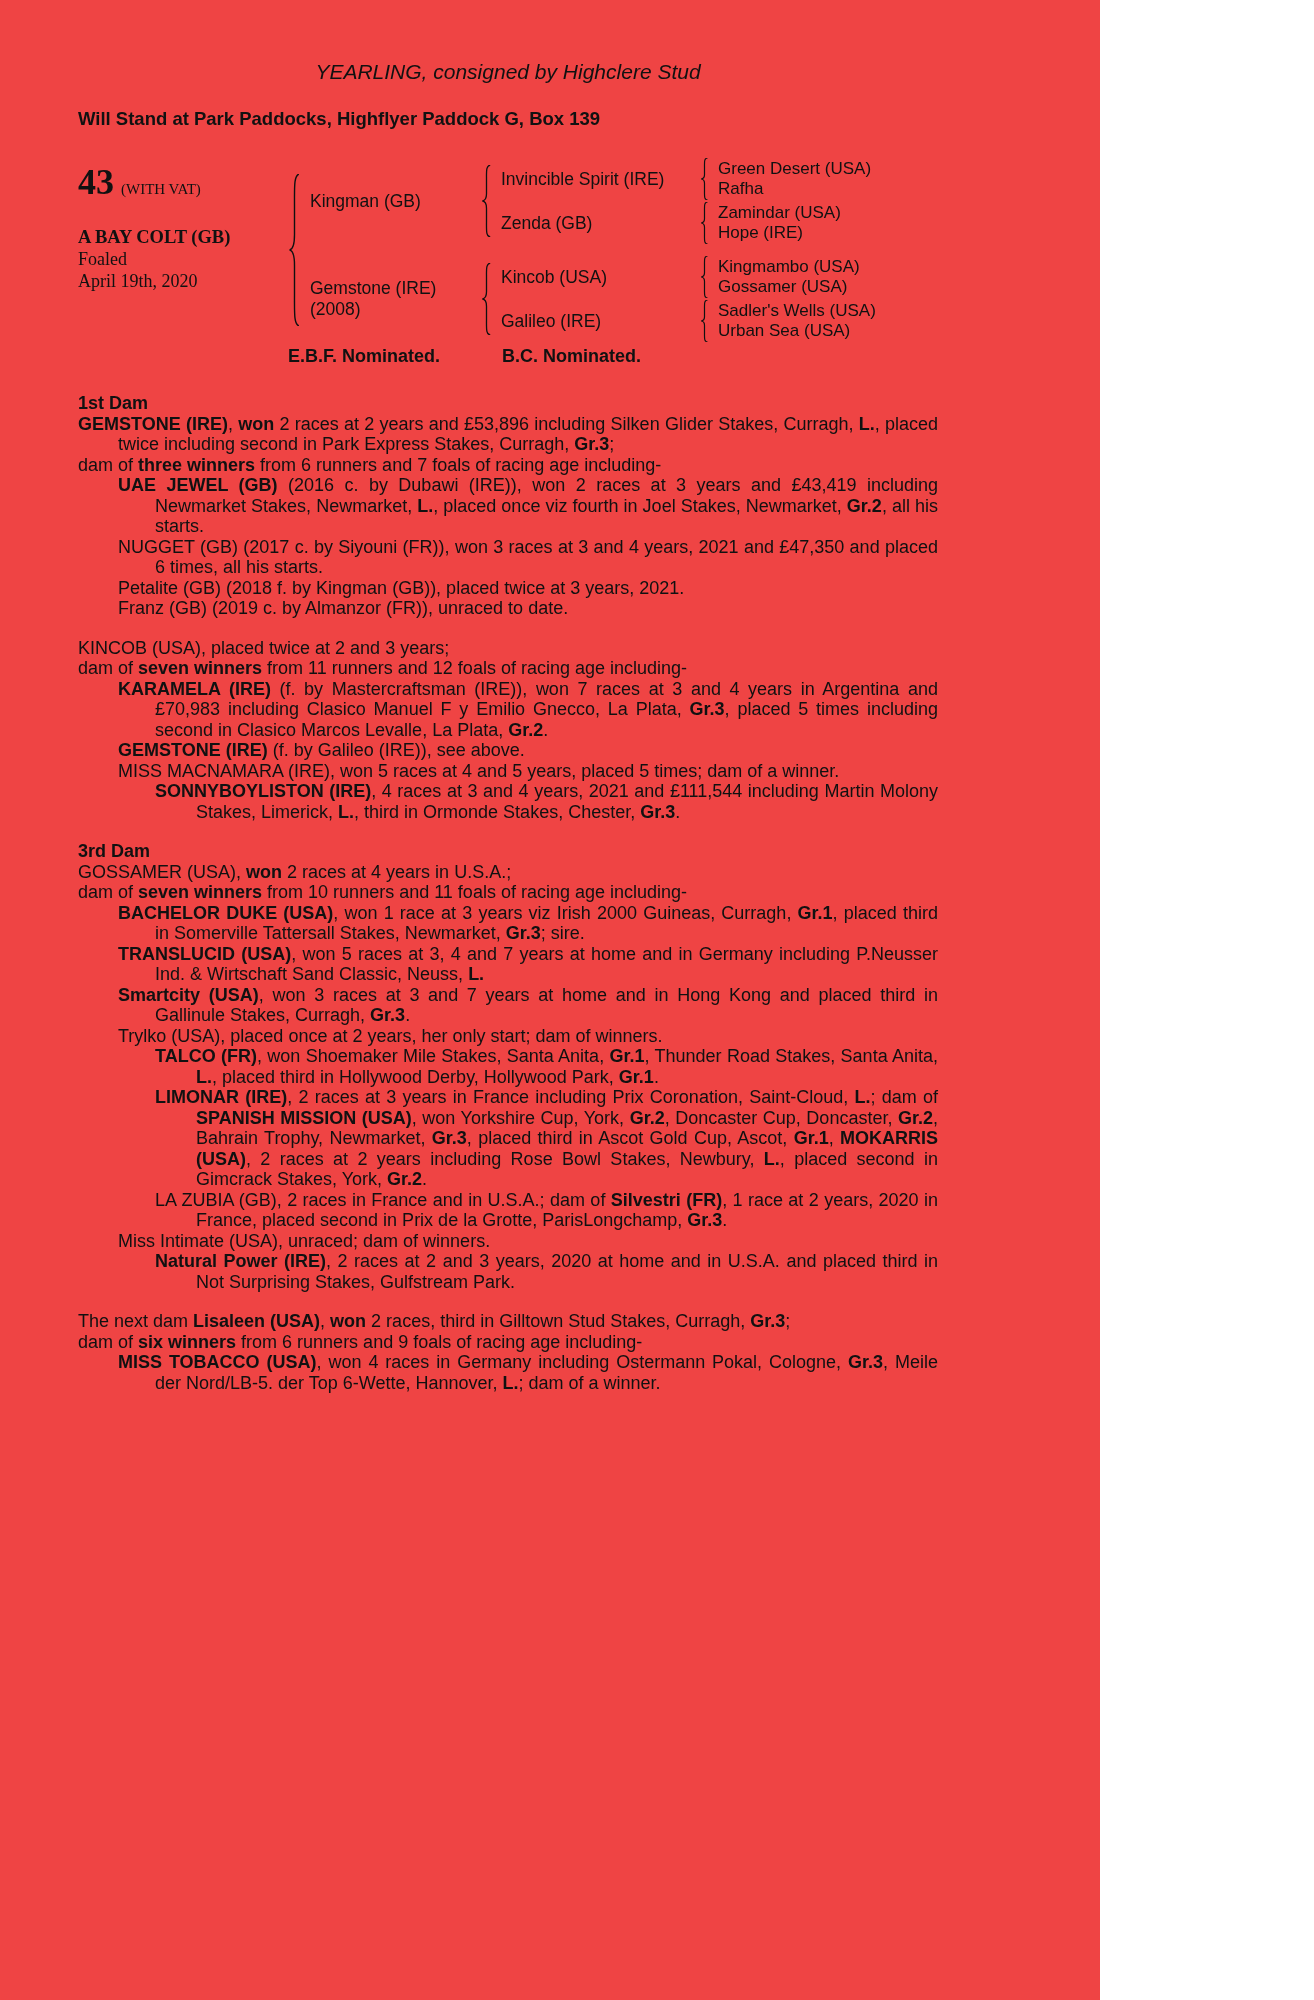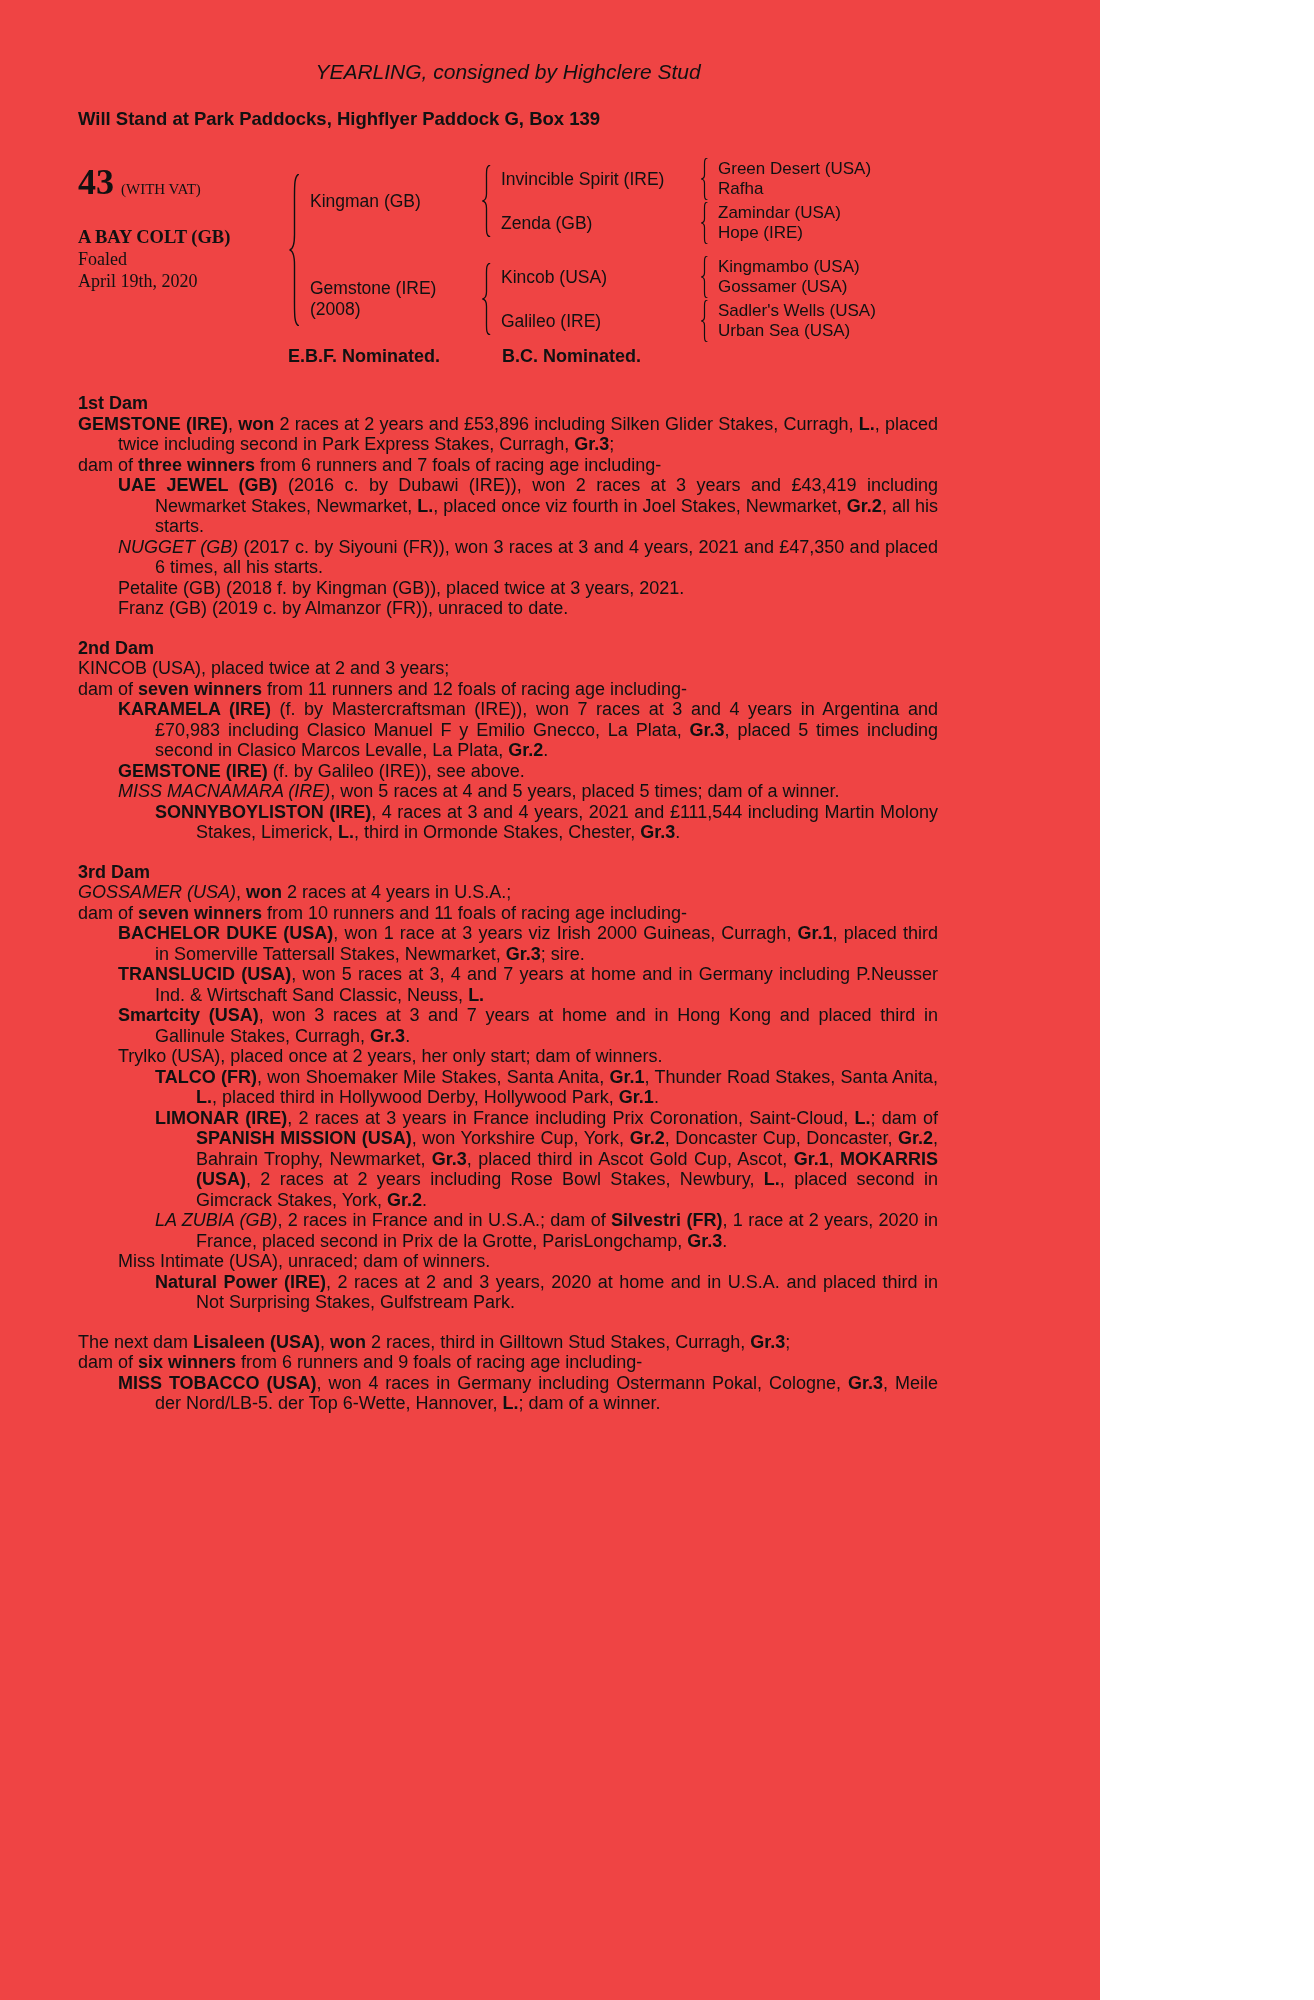--- a/index.html
+++ b/index.html
@@ -73,21 +73,21 @@
     text-align: justify;
   }
   .sec { margin-top: 19px; }
   .sec:first-child { margin-top: 0; }
   .sec-heading { font-weight: bold; }
   p.para { margin: 0; }
   .ind0 { padding-left: 40px;  text-indent: -40px; }
   .ind1 { padding-left: 77px;  text-indent: -37px; }
   .ind2 { padding-left: 118px; text-indent: -41px; }
   .f-b  { font-weight: bold; }
-  .f-i  { font-style: italic; }
+  .f-i  { }
 </style>
 </head>
 <body>
 
 <div class="page">
   <div class="content">
 
     <div class="title">YEARLING, consigned by Highclere Stud</div>
     <div class="stand-line">Will Stand at Park Paddocks, Highflyer Paddock G, Box 139</div>
 
@@ -182,21 +182,20 @@
         <div class="sec">
           <div class="sec-heading">1st Dam</div>
           <p class="para ind0"><span class="f-b">GEMSTONE (IRE)</span><span>, </span><span class="f-b">won</span><span> 2 races at 2 years and £53,896 including Silken Glider Stakes, Curragh, </span><span class="f-b">L.</span><span>, placed twice including second in Park Express Stakes, Curragh, </span><span class="f-b">Gr.3</span><span>;</span></p>
           <p class="para ind0"><span>dam of </span><span class="f-b">three winners</span><span> from 6 runners and 7 foals of racing age including-</span></p>
           <p class="para ind1"><span class="f-b">UAE JEWEL (GB)</span><span> (2016 c. by Dubawi (IRE)), won 2 races at 3 years and £43,419 including Newmarket Stakes, Newmarket, </span><span class="f-b">L.</span><span>, placed once viz fourth in Joel Stakes, Newmarket, </span><span class="f-b">Gr.2</span><span>, all his starts.</span></p>
           <p class="para ind1"><span class="f-i">NUGGET (GB)</span><span> (2017 c. by Siyouni (FR)), won 3 races at 3 and 4 years, 2021 and £47,350 and placed 6 times, all his starts.</span></p>
           <p class="para ind1"><span>Petalite (GB) (2018 f. by Kingman (GB)), placed twice at 3 years, 2021.</span></p>
           <p class="para ind1"><span>Franz (GB) (2019 c. by Almanzor (FR)), unraced to date.</span></p>
         </div>
         <div class="sec">
-          <div class="sec-heading">2nd Dam</div>
           <p class="para ind0"><span>KINCOB (USA), placed twice at 2 and 3 years;</span></p>
           <p class="para ind0"><span>dam of </span><span class="f-b">seven winners</span><span> from 11 runners and 12 foals of racing age including-</span></p>
           <p class="para ind1"><span class="f-b">KARAMELA (IRE)</span><span> (f. by Mastercraftsman (IRE)), won 7 races at 3 and 4 years in Argentina and £70,983 including Clasico Manuel F y Emilio Gnecco, La Plata, </span><span class="f-b">Gr.3</span><span>, placed 5 times including second in Clasico Marcos Levalle, La Plata, </span><span class="f-b">Gr.2</span><span>.</span></p>
           <p class="para ind1"><span class="f-b">GEMSTONE (IRE)</span><span> (f. by Galileo (IRE)), see above.</span></p>
           <p class="para ind1"><span class="f-i">MISS MACNAMARA (IRE)</span><span>, won 5 races at 4 and 5 years, placed 5 times; dam of a winner.</span></p>
           <p class="para ind2"><span class="f-b">SONNYBOYLISTON (IRE)</span><span>, 4 races at 3 and 4 years, 2021 and £111,544 including Martin Molony Stakes, Limerick, </span><span class="f-b">L.</span><span>, third in Ormonde Stakes, Chester, </span><span class="f-b">Gr.3</span><span>.</span></p>
         </div>
         <div class="sec">
           <div class="sec-heading">3rd Dam</div>
           <p class="para ind0"><span class="f-i">GOSSAMER (USA)</span><span>, </span><span class="f-b">won</span><span> 2 races at 4 years in U.S.A.;</span></p>

